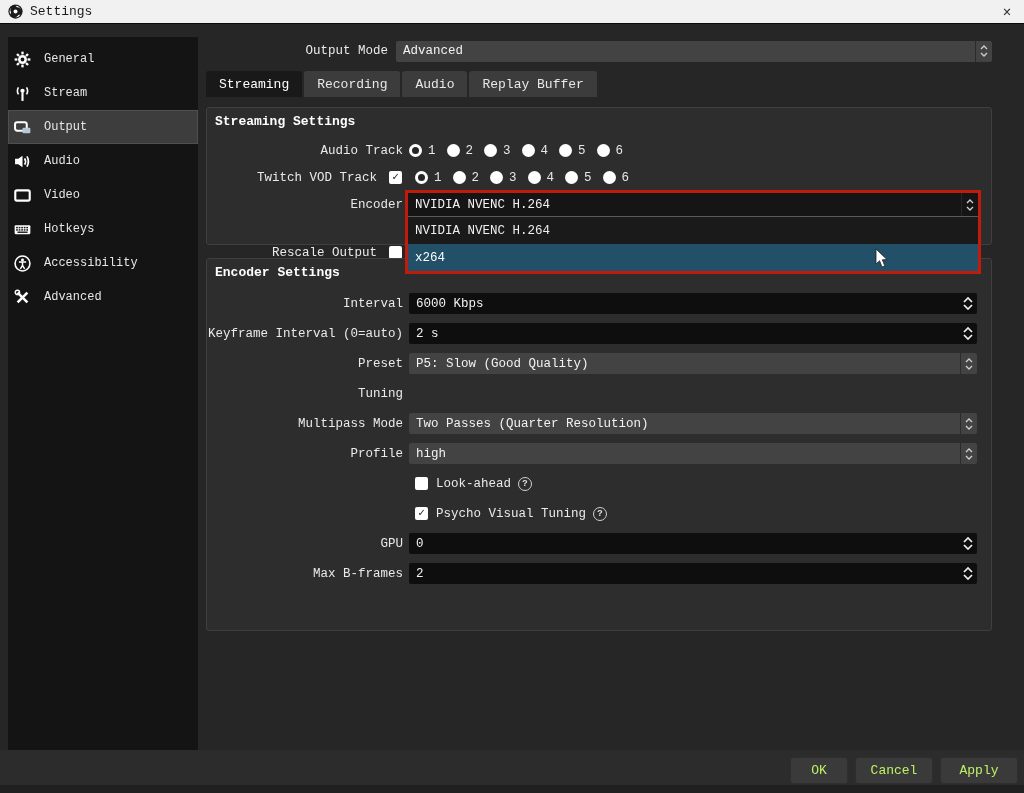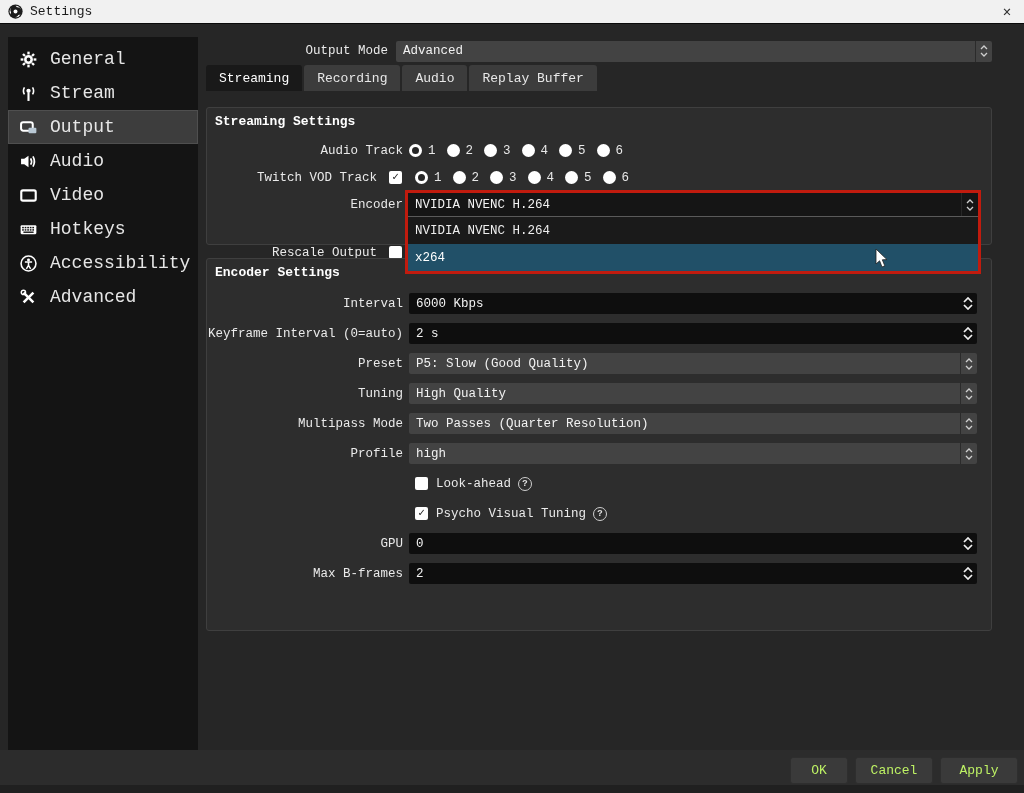--- a/index.html
+++ b/index.html
@@ -21,22 +21,22 @@
     position:absolute; right:0; top:0; width:34px; height:23px;
     display:flex; align-items:center; justify-content:center;
     color:#333; font-size:14px; cursor:default;
   }
   
   .sidebar {
     position:absolute; left:8px; top:37px; width:190px; height:713px;
     background:#141414; padding-top:5px;
   }
   .side-item {
-    height:34px; display:flex; align-items:center; padding-left:12px;
-    font-size:18px; color:#e6e6e6;
+    height:34px; display:flex; align-items:center; padding-left:6px;
+    font-size:12px; color:#e6e6e6;
   }
   .side-item .icn { width:17px; height:17px; margin-right:13px; flex:0 0 auto; display:flex; }
   .side-item.selected { background:#3d3d3d; outline:1px solid #4f4f4f; outline-offset:-1px; }
   .lbl { font-size:12.5px; color:#eaeaea; text-align:right; flex:0 0 auto; }
   .combo, .spin {
     position:relative; height:21px; border-radius:2px; display:flex; align-items:center;
     font-size:12.5px; color:#f2f2f2; padding-left:7px;
   }
   .combo { background:#434343; }
   .combo.dark { background:#151515; }
@@ -60,21 +60,21 @@
   .radio-group { display:flex; align-items:center; }
   .radio-opt { display:flex; align-items:center; margin-right:11px; }
   .radio { width:13px; height:13px; border-radius:50%; }
   .radio.on  { border:3.5px solid #fff; background:#262626; }
   .radio.off { background:#fff; }
   .radio-opt .num { font-size:12.5px; margin-left:6px; color:#e8e8e8; }
   
   .outmode-row { position:absolute; left:206px; top:40px; width:786px; height:22px; display:flex; align-items:center; }
   .outmode-row .lbl { width:182px; margin-right:8px; }
   .outmode-row .combo { flex:1; }
-  .tabs { position:absolute; left:206px; top:65px; height:14px; display:flex; }
+  .tabs { position:absolute; left:206px; top:71px; height:14px; display:flex; }
   .tab {
     height:26px; padding:0 13px; margin-right:2px; display:flex; align-items:center;
     font-size:13px; background:#3c3c3c; color:#e8e8e8; border-radius:3px 3px 0 0;
   }
   .tab.selected { background:#191919; color:#fff; }
   
   .group {
     position:absolute; left:206px; width:786px; background:#2d2d2d;
     border:1px solid #3f3f3f; border-radius:3px; padding:4px 0 0 0;
   }
@@ -399,31 +399,20 @@
               </svg>
             <svg width="8" height="5" viewBox="0 0 8 5">
                 <path d="M1 1 L4 4 L7 1" stroke="#cfcfcf" stroke-width="1.3" fill="none"></path>
               </svg>
           </span>
         </div>
       </div>
 
       <div class="g-row">
         <span class="lbl">Tuning</span>
-        <div class="combo field">
-          <span>High Quality</span>
-          <span class="spinner">
-            <svg width="8" height="5" viewBox="0 0 8 5">
-                <path d="M1 4 L4 1 L7 4" stroke="#cfcfcf" stroke-width="1.3" fill="none"></path>
-              </svg>
-            <svg width="8" height="5" viewBox="0 0 8 5">
-                <path d="M1 1 L4 4 L7 1" stroke="#cfcfcf" stroke-width="1.3" fill="none"></path>
-              </svg>
-          </span>
-        </div>
       </div>
 
       <div class="g-row">
         <span class="lbl">Multipass Mode</span>
         <div class="combo field">
           <span>Two Passes (Quarter Resolution)</span>
           <span class="spinner">
             <svg width="8" height="5" viewBox="0 0 8 5">
                 <path d="M1 4 L4 1 L7 4" stroke="#cfcfcf" stroke-width="1.3" fill="none"></path>
               </svg>

